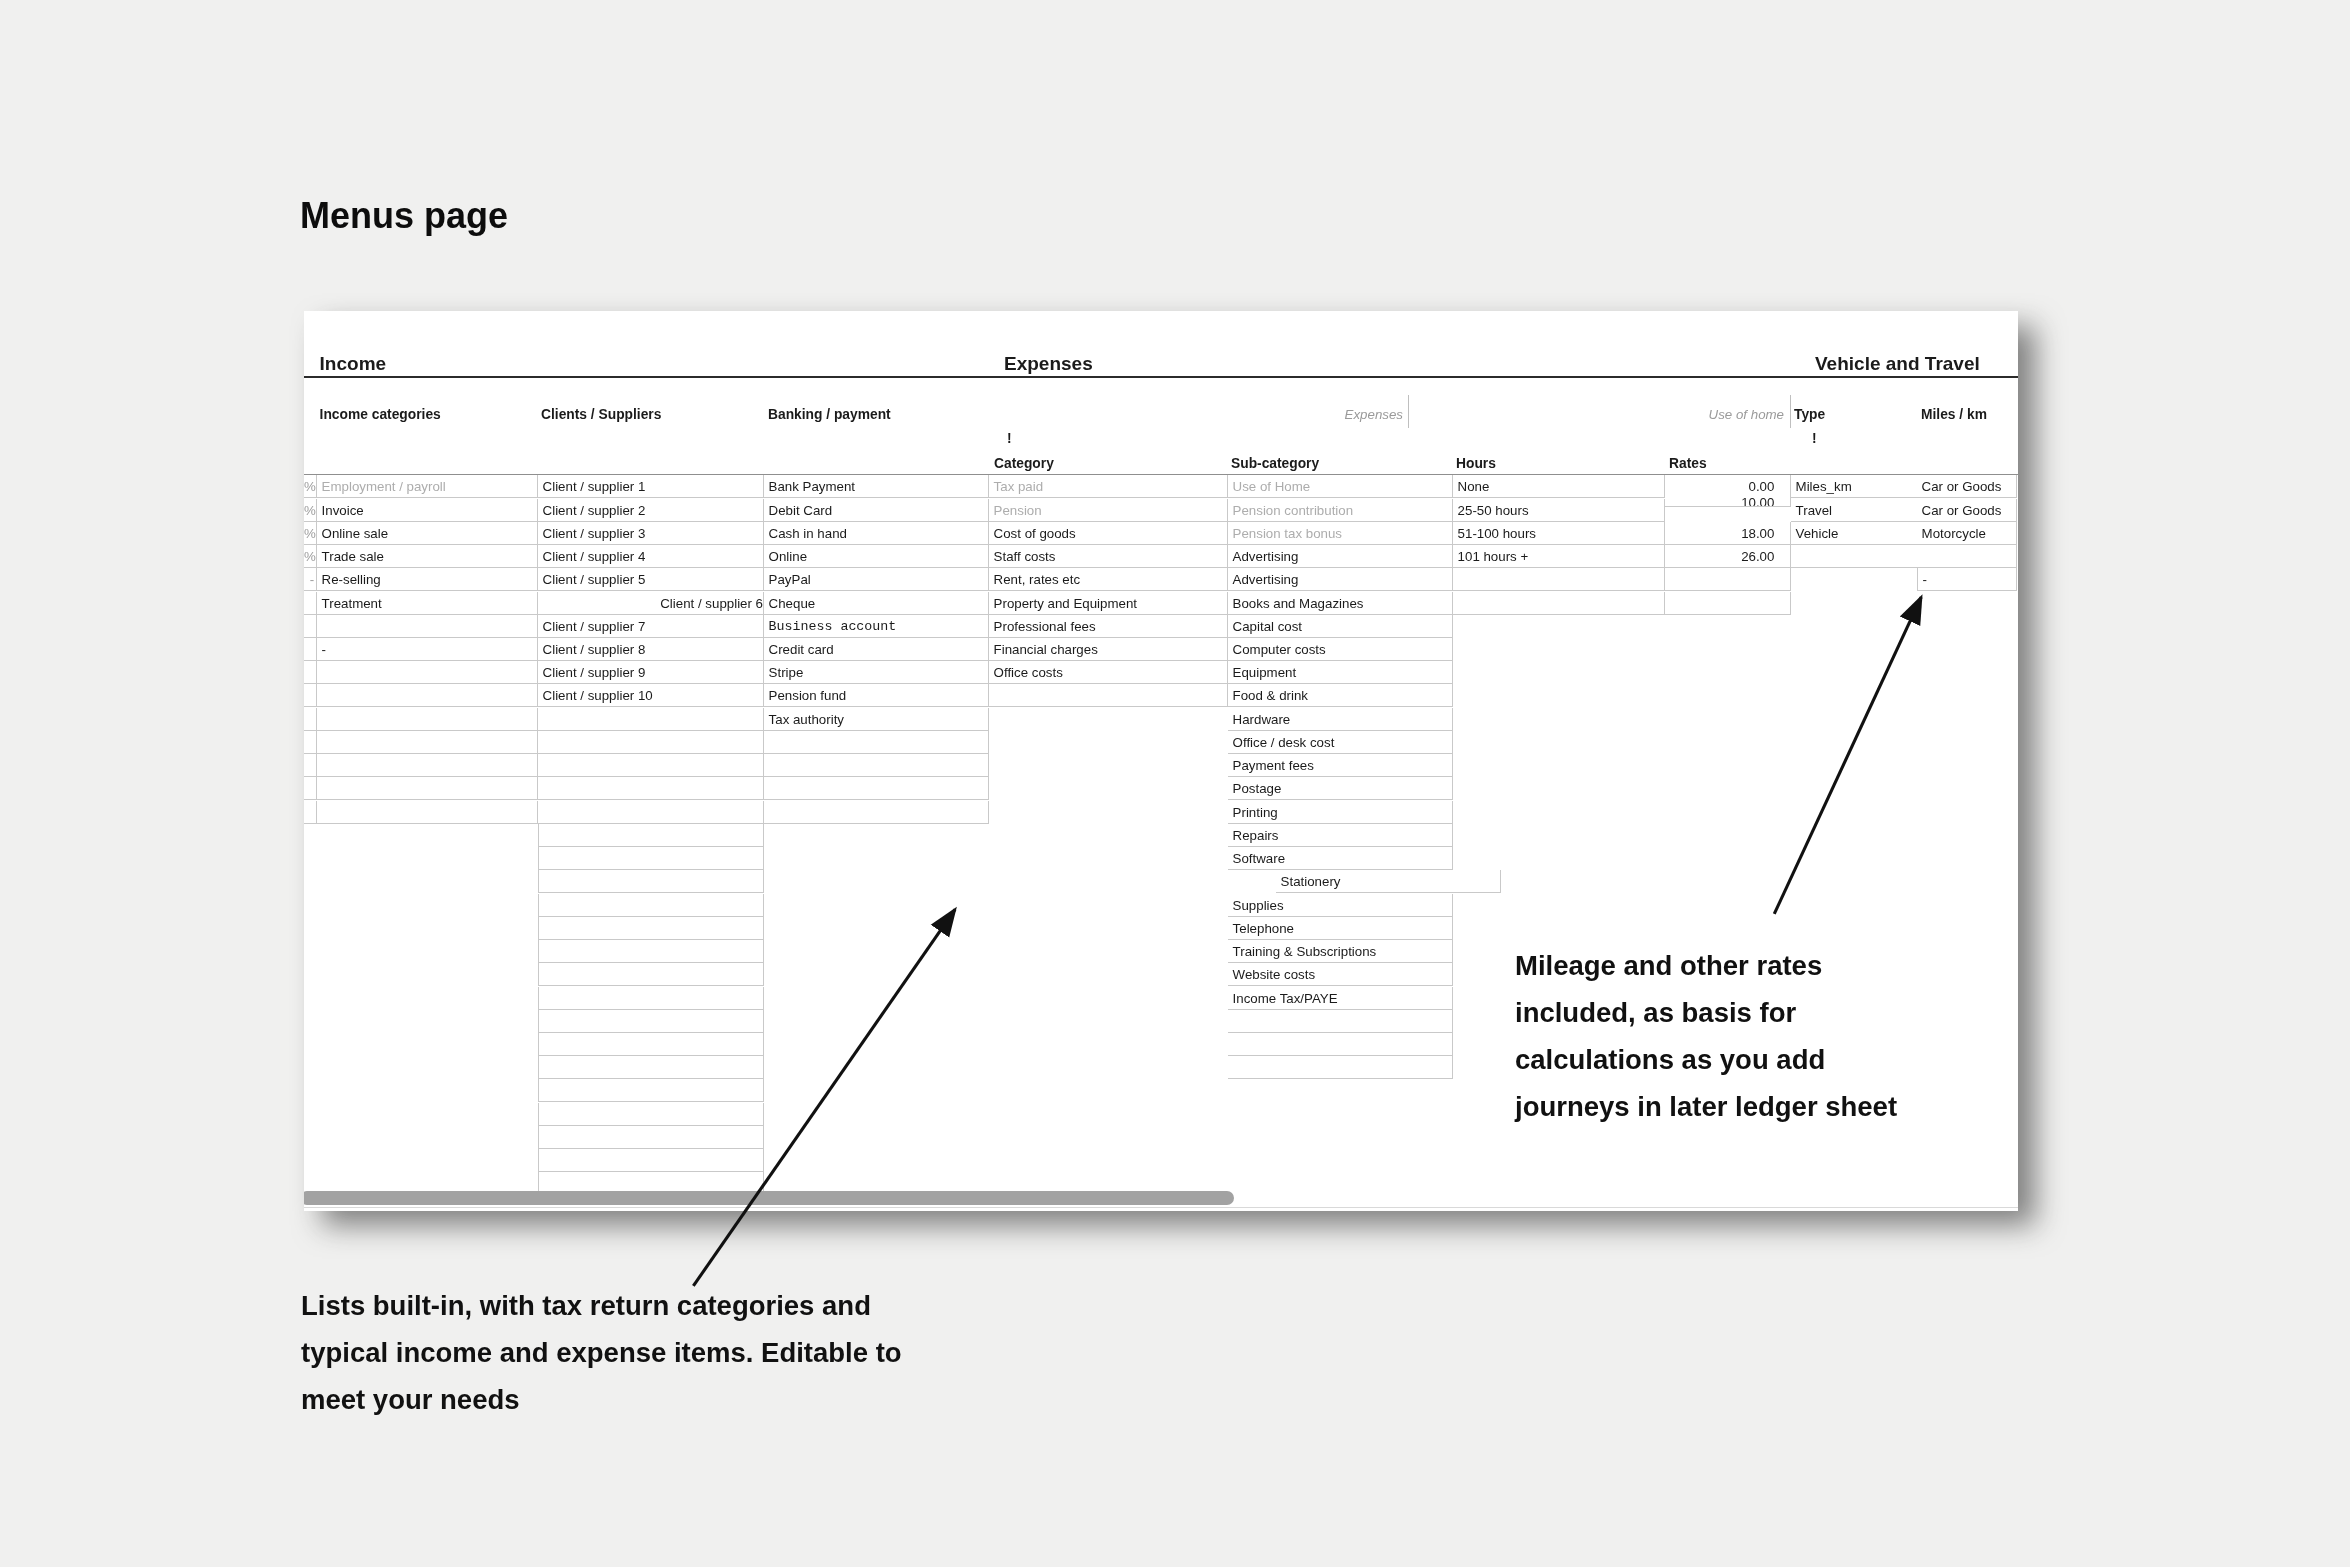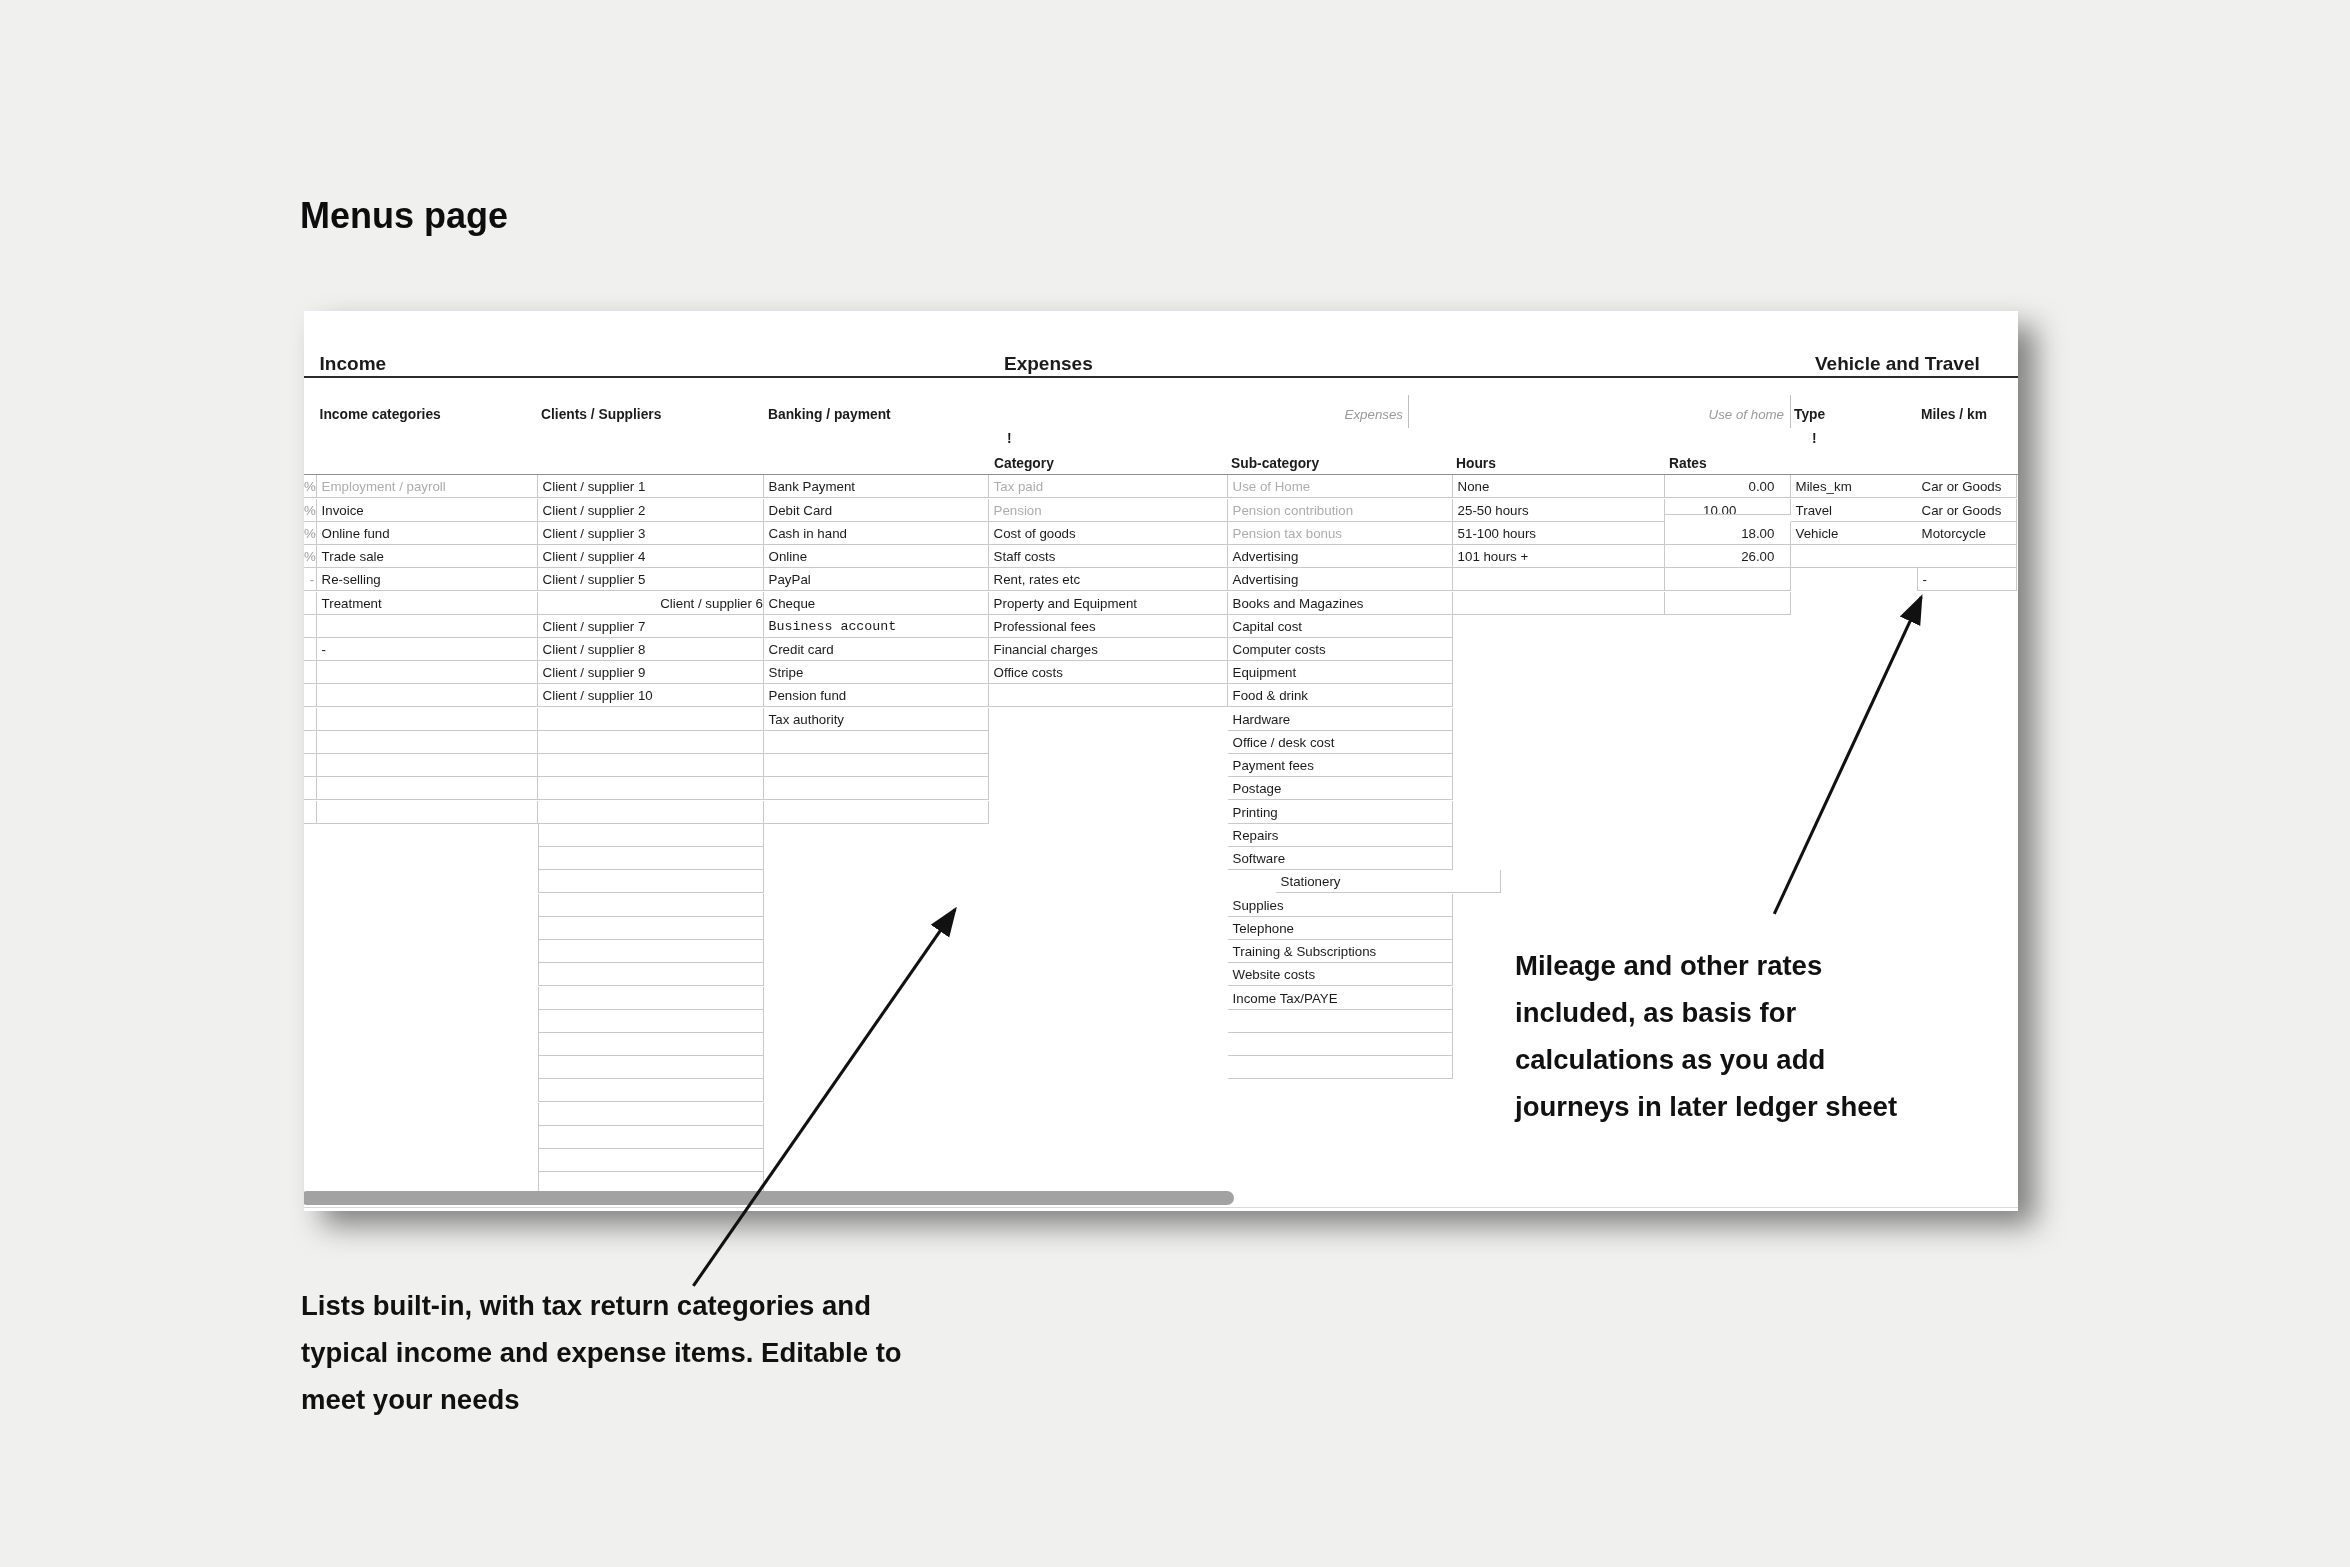--- a/index.html
+++ b/index.html
@@ -79,21 +79,21 @@
         <div class="cell colA" style="left: 0px; top: 327px; width: 13px; height: 23px;"></div>
         <div class="cell colA" style="left: 0px; top: 350px; width: 13px; height: 23px;"></div>
         <div class="cell colA" style="left: 0px; top: 373px; width: 13px; height: 23px;"></div>
         <div class="cell colA" style="left: 0px; top: 397px; width: 13px; height: 23px;"></div>
         <div class="cell colA" style="left: 0px; top: 420px; width: 13px; height: 23px;"></div>
         <div class="cell colA" style="left: 0px; top: 443px; width: 13px; height: 23px;"></div>
         <div class="cell colA" style="left: 0px; top: 466px; width: 13px; height: 23px;"></div>
         <div class="cell colA" style="left: 0px; top: 490px; width: 13px; height: 23px;"></div>
         <div class="cell gray" style="left: 13px; top: 164px; width: 221px; height: 23px;">Employment / payroll</div>
         <div class="cell" style="left: 13px; top: 188px; width: 221px; height: 23px;">Invoice</div>
-        <div class="cell" style="left: 13px; top: 211px; width: 221px; height: 23px;">Online fund</div>
+        <div class="cell" style="left: 13px; top: 211px; width: 221px; height: 23px;">Online sale</div>
         <div class="cell" style="left: 13px; top: 234px; width: 221px; height: 23px;">Trade sale</div>
         <div class="cell" style="left: 13px; top: 257px; width: 221px; height: 23px;">Re-selling</div>
         <div class="cell" style="left: 13px; top: 281px; width: 221px; height: 23px;">Treatment</div>
         <div class="cell" style="left: 13px; top: 304px; width: 221px; height: 23px;"></div>
         <div class="cell" style="left: 13px; top: 327px; width: 221px; height: 23px;">-</div>
         <div class="cell" style="left: 13px; top: 350px; width: 221px; height: 23px;"></div>
         <div class="cell" style="left: 13px; top: 373px; width: 221px; height: 23px;"></div>
         <div class="cell" style="left: 13px; top: 397px; width: 221px; height: 23px;"></div>
         <div class="cell" style="left: 13px; top: 420px; width: 221px; height: 23px;"></div>
         <div class="cell" style="left: 13px; top: 443px; width: 221px; height: 23px;"></div>
@@ -181,21 +181,21 @@
         <div class="cell" style="left: 924px; top: 699px; width: 225px; height: 23px;"></div>
         <div class="cell" style="left: 924px; top: 722px; width: 225px; height: 23px;"></div>
         <div class="cell" style="left: 924px; top: 745px; width: 225px; height: 23px;"></div>
         <div class="cell" style="left: 1149px; top: 164px; width: 212px; height: 23px;">None</div>
         <div class="cell" style="left: 1149px; top: 188px; width: 212px; height: 23px;">25-50 hours</div>
         <div class="cell" style="left: 1149px; top: 211px; width: 212px; height: 23px;">51-100 hours</div>
         <div class="cell" style="left: 1149px; top: 234px; width: 212px; height: 23px;">101 hours +</div>
         <div class="cell" style="left: 1149px; top: 257px; width: 212px; height: 23px;"></div>
         <div class="cell" style="left: 1149px; top: 281px; width: 212px; height: 23px;"></div>
         <div class="cell right" style="left: 1361px; top: 164px; width: 126px; height: 23px;">0.00</div>
-        <div class="cell right" style="left: 1361px; top: 188px; width: 126px; height: 16px; text-align: center;">10.00</div>
+        <div class="cell right" style="left: 1361px; top: 180px; width: 126px; height: 16px;">10.00</div>
         <div class="cell right" style="left: 1361px; top: 211px; width: 126px; height: 23px;">18.00</div>
         <div class="cell right" style="left: 1361px; top: 234px; width: 126px; height: 23px;">26.00</div>
         <div class="cell right" style="left: 1361px; top: 257px; width: 126px; height: 23px;"></div>
         <div class="cell right" style="left: 1361px; top: 281px; width: 126px; height: 23px;"></div>
         <div class="cell" style="left: 1487px; top: 164px; width: 127px; height: 23px;">Miles_km</div>
         <div class="cell" style="left: 1487px; top: 188px; width: 127px; height: 23px;">Travel</div>
         <div class="cell" style="left: 1487px; top: 211px; width: 127px; height: 23px;">Vehicle</div>
         <div class="cell" style="left: 1487px; top: 234px; width: 127px; height: 23px;"></div>
         <div class="cell" style="left: 1613px; top: 164px; width: 100px; height: 23px;">Car or Goods</div>
         <div class="cell" style="left: 1613px; top: 188px; width: 100px; height: 23px;">Car or Goods</div>

